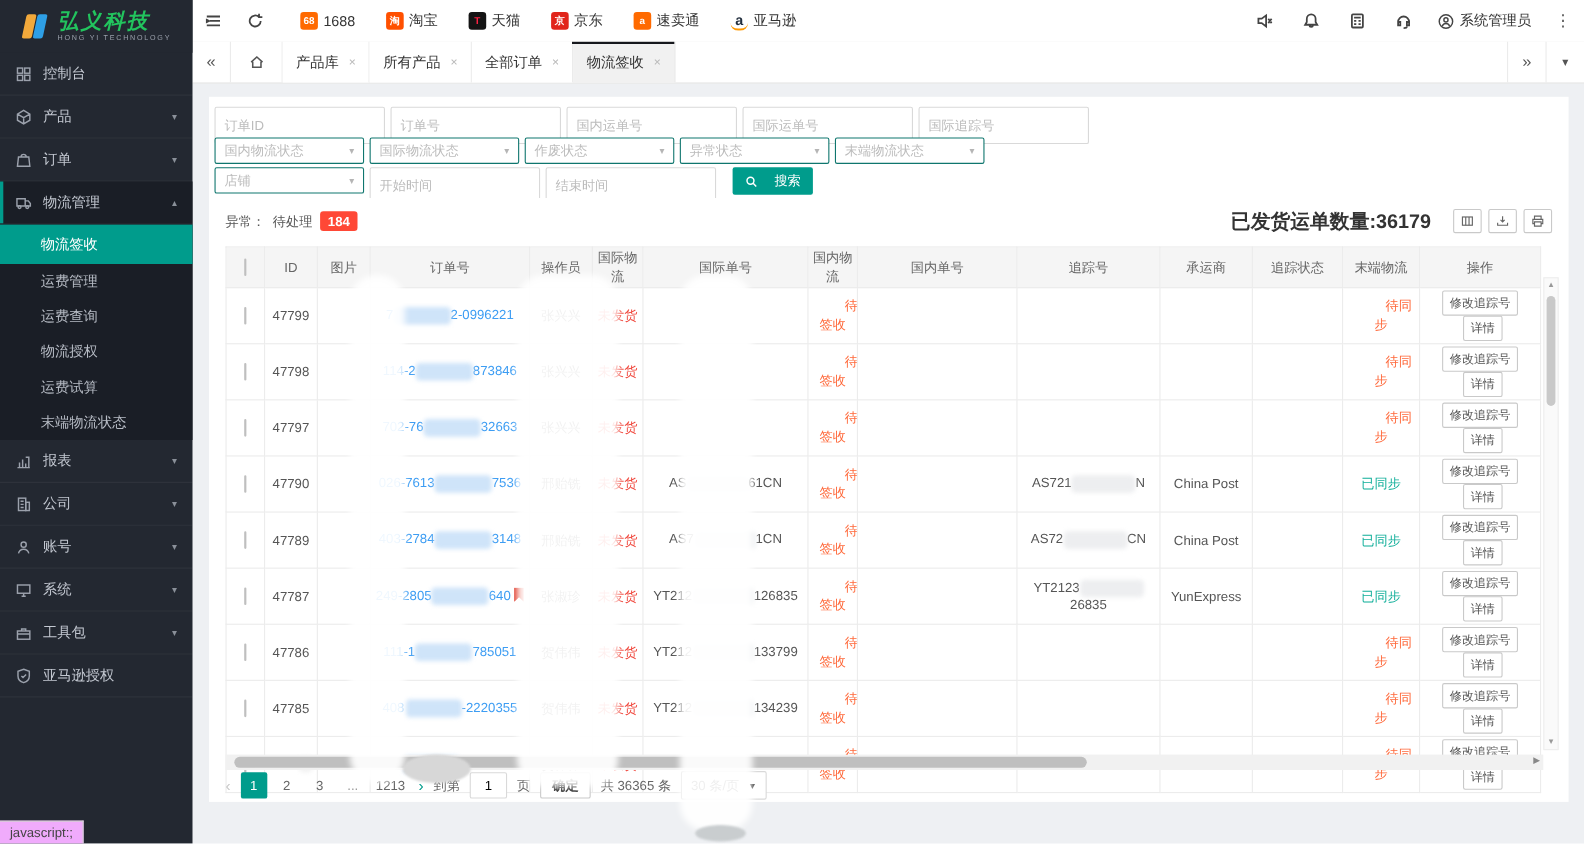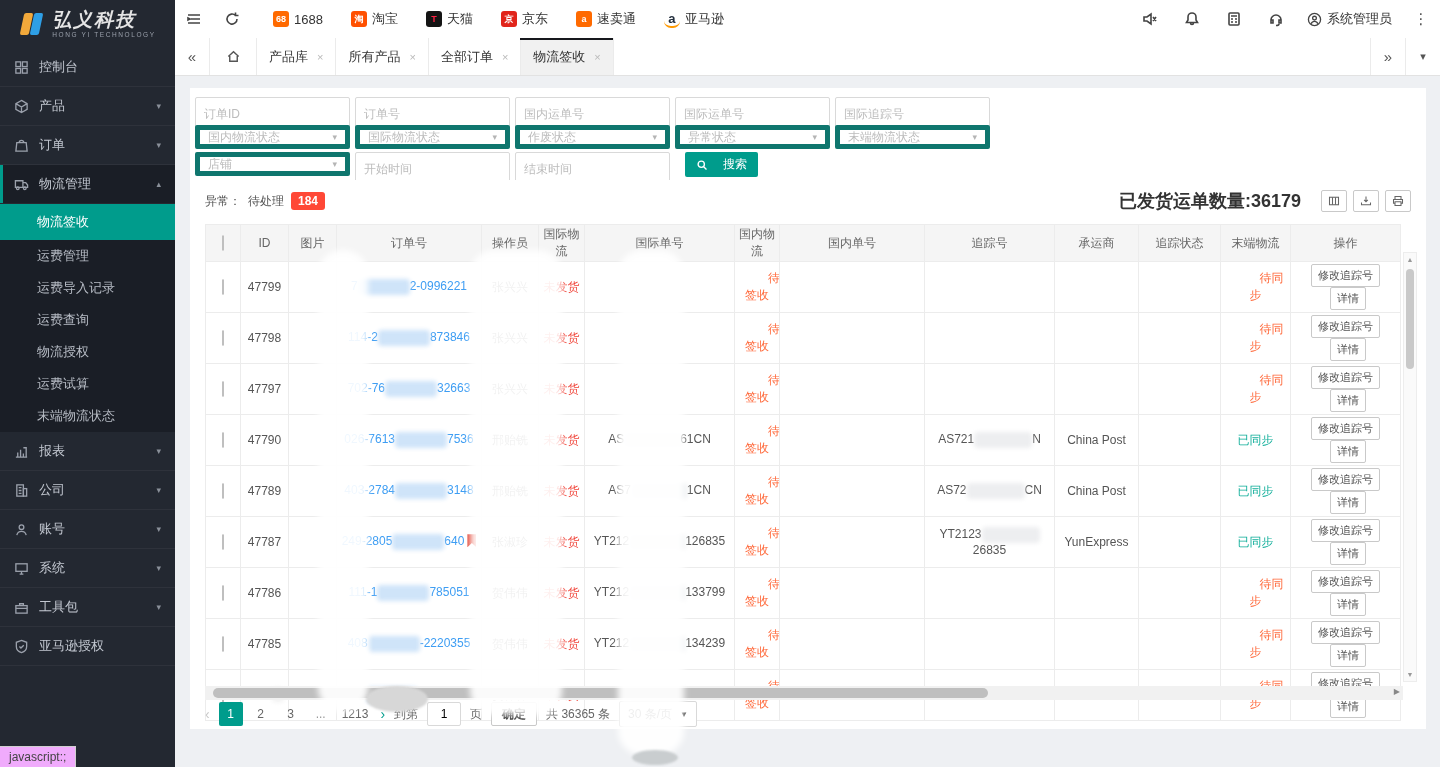--- a/index.html
+++ b/index.html
@@ -6,21 +6,21 @@
   .stage{position:relative;width:1440px;height:767px;background:#eef0f3;overflow:hidden;
          font-family:"Liberation Sans","DejaVu Sans",sans-serif;font-size:12px;color:#333;}
   
   .sidebar{position:absolute;left:0;top:0;width:175px;height:767px;background:#232831;color:#c3c8d1;z-index:5;}
   .logo{height:48px;display:flex;align-items:center;justify-content:center;gap:7px;background:#232831;}
   .logo-mark{position:relative;width:26px;height:26px;flex:0 0 26px;}
   .logo-mark i{position:absolute;width:9px;height:22px;border-radius:2px;transform:skewX(-12deg);}
   .logo-mark i.y{left:3px;top:2px;background:#f2a93b;}
   .logo-mark i.b{left:13px;top:2px;background:#2e9fe6;}
   .logo-txt{display:flex;flex-direction:column;line-height:1;}
-  .logo-name{font-family:"Liberation Serif","DejaVu Serif",serif;font-weight:bold;font-style:italic;font-size:19px;color:#e5e5e5;letter-spacing:2px;}
+  .logo-name{font-family:"Liberation Serif","DejaVu Serif",serif;font-weight:bold;font-style:italic;font-size:19px;color:#22c55e;letter-spacing:2px;}
   .logo-sub{font-size:6.5px;color:#9aa0ab;letter-spacing:1.6px;margin-top:3px;}
   .side-item{height:38px;display:flex;align-items:center;gap:10px;padding:0 14px;font-size:13px;
              border-bottom:1px solid rgba(255,255,255,.05);cursor:pointer;position:relative;}
   .side-item svg{width:15px;height:15px;stroke:#9ba1ac;fill:none;stroke-width:1.4;flex:0 0 15px;}
   .side-item .caret{margin-left:auto;font-size:9px;color:#8a9099;}
   .side-item.open{background:#1a1e26;}
   .side-item.open::before{content:"";position:absolute;left:0;top:0;bottom:0;width:3px;background:#009c8c;}
   .side-sub{background:#1a1e26;}
   .sub-item{height:32px;display:flex;align-items:center;padding-left:37px;font-size:13px;color:#b7bcc5;cursor:pointer;}
   .sub-item.active{height:36px;background:#009c8c;color:#fff;}
@@ -54,21 +54,21 @@
   .tab.active{background:#f1f1f1;}
   .tab.active::before{content:"";position:absolute;left:-1px;right:0;top:0;height:2px;background:#16181d;}
   .tab-right{margin-left:auto;display:flex;}
   .tab-right .tab-nav{border-right:none;border-left:1px solid #ebebeb;}
   
   .card1{position:absolute;left:190px;top:88px;width:1236px;height:92px;background:#fff;}
   .f-row{position:absolute;left:5px;display:flex;gap:5px;}
   .f-in{width:155px;height:24px;border:1px solid #d9d9d9;border-radius:2px;font-size:12px;color:#333;
         padding:16px 8px;box-sizing:border-box;font-family:inherit;background:#fff;}
   .f-in::placeholder{color:#bcbcbc;}
-  .f-sel{width:155px;height:24px;border:5px solid #0f766e;border-radius:2px;box-sizing:border-box;background:#fff;
+  .f-sel{width:136px;height:24px;border:1px solid #0f766e;border-radius:2px;box-sizing:border-box;background:#fff;
          display:flex;align-items:center;justify-content:space-between;padding:0 8px;color:#bcbcbc;cursor:pointer;}
   .f-sel .ar{color:#b5b5b5;font-size:9px;}
   .btn-search{height:25px;background:#009c8c;color:#fff;border:none;border-radius:2px;display:flex;align-items:center;
               gap:15px;padding:0 11px;font-size:12px;cursor:pointer;font-family:inherit;}
   .btn-search svg{width:12px;height:12px;stroke:#fff;fill:none;stroke-width:1.8;}
   
   .card2{position:absolute;left:190px;top:180px;width:1236px;height:549px;background:#fff;}
   .sum-row{position:absolute;left:15px;right:15px;top:9px;height:24px;display:flex;align-items:center;}
   .sum-left{display:flex;align-items:center;gap:7px;font-size:12px;color:#555;}
   .badge{background:#ff4836;color:#fff;border-radius:3px;padding:2px 7px;font-size:12px;font-weight:bold;}
@@ -167,21 +167,20 @@
             <path d="M1.5 4h8v7h-8zM9.5 6h3l2 2.5V11h-5"></path>
             <circle cx="4" cy="12" r="1.4"></circle>
             <circle cx="11.5" cy="12" r="1.4"></circle>
           </svg>
           <span>物流管理</span>
           <span class="caret">▴</span>
         </div>
         <div class="side-sub">
           <div class="sub-item active">物流签收</div>
           <div class="sub-item">运费管理</div>
-          <div class="sub-item">运费导入记录</div>
           <div class="sub-item">运费查询</div>
           <div class="sub-item">物流授权</div>
           <div class="sub-item">运费试算</div>
           <div class="sub-item">末端物流状态</div>
         </div>
         <div class="side-item">
           <svg viewBox="0 0 16 16">
             <path d="M2 14h12M4 14V9M7 14V6M10 14V10M13 14V4M10 4l3 0 0 3"></path>
           </svg>
           <span>报表</span>

